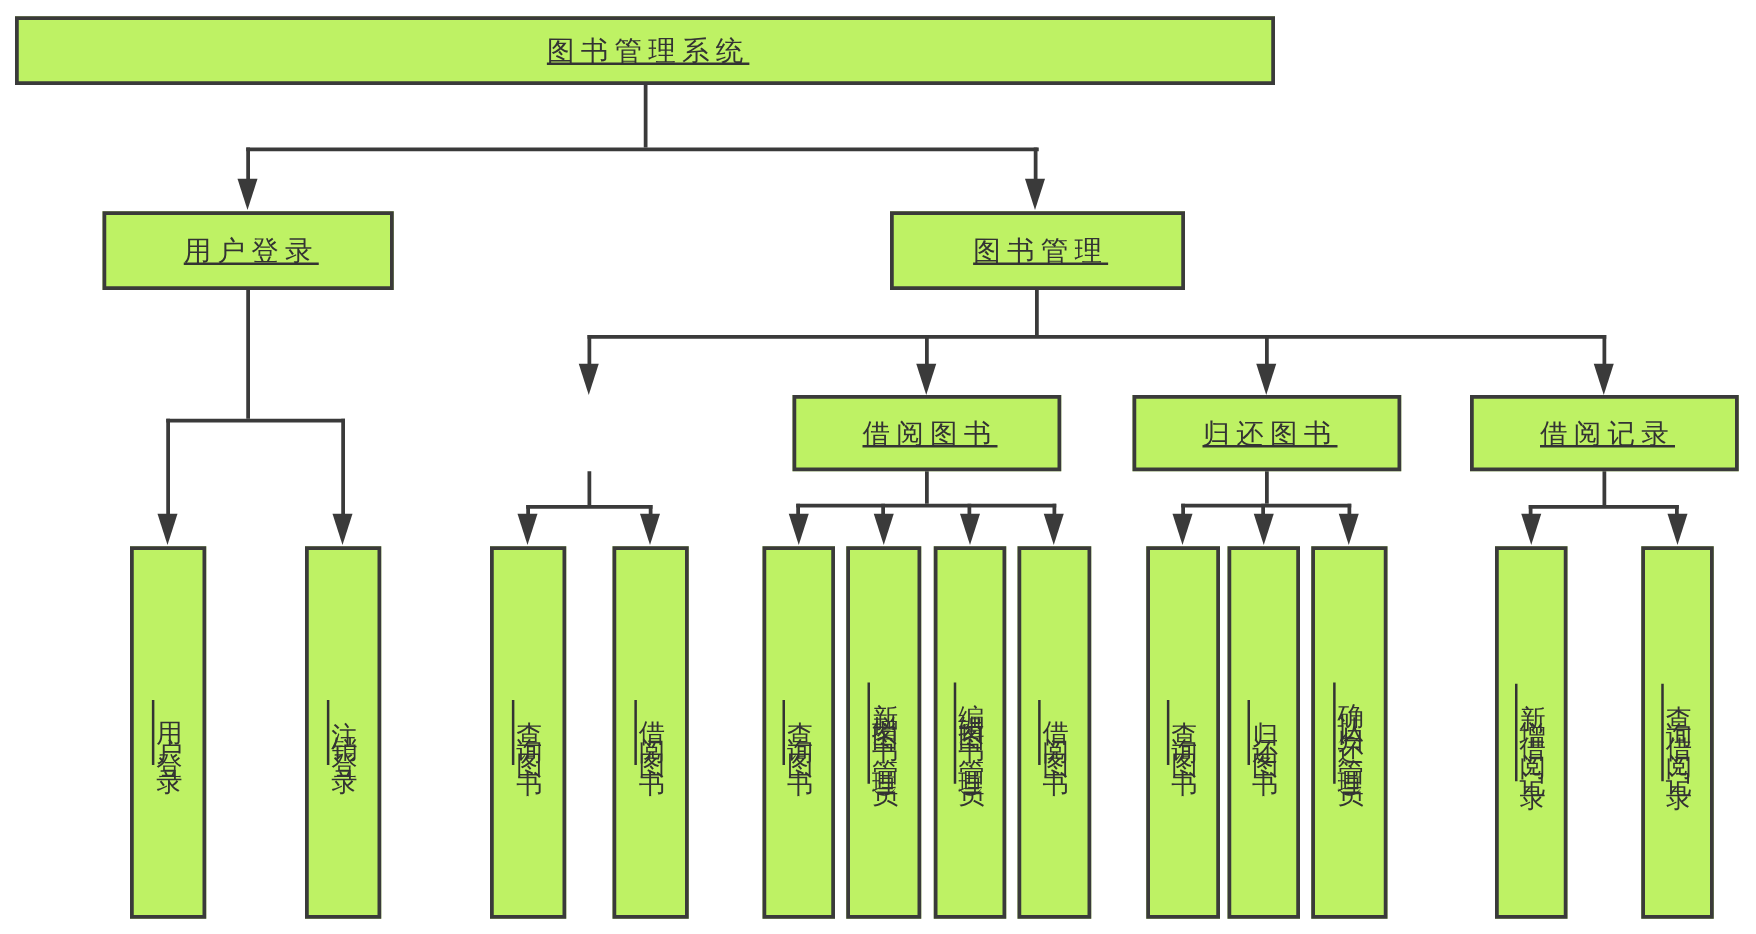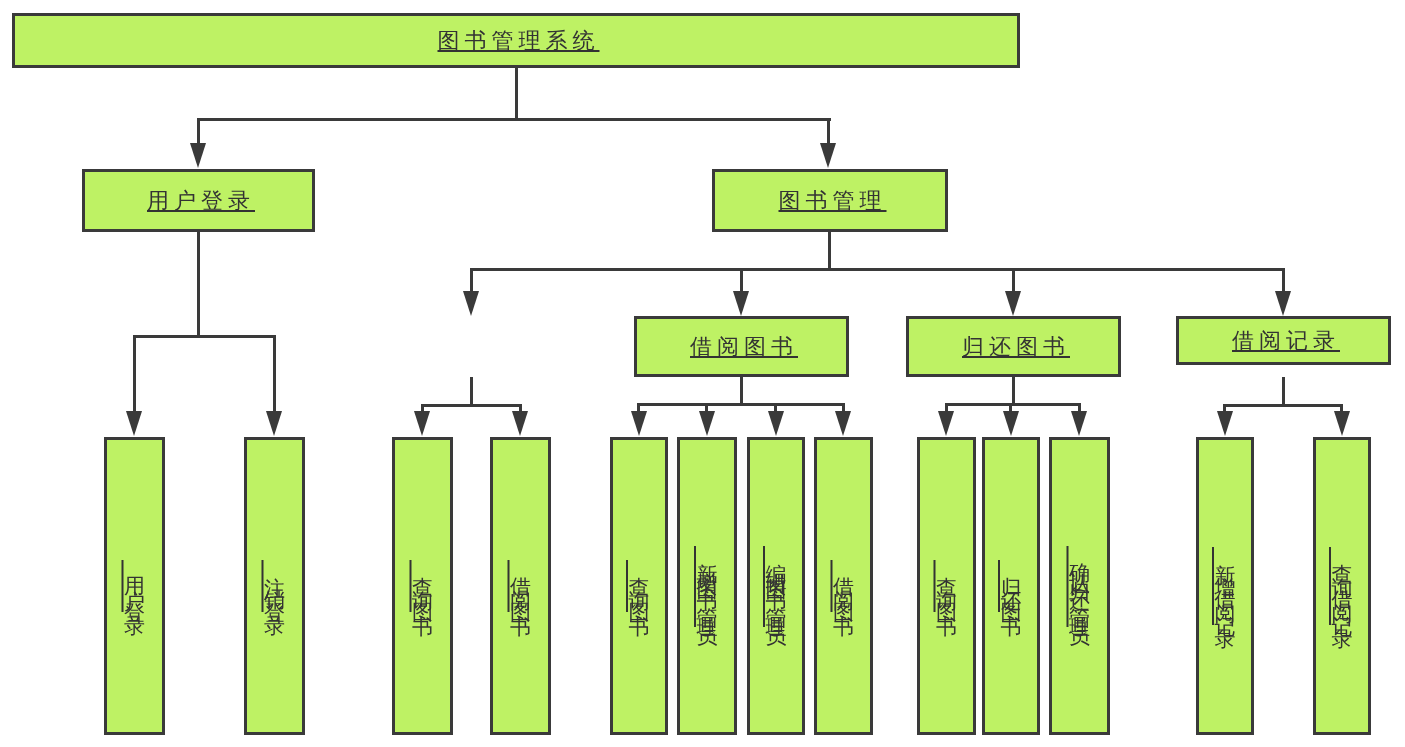--- a/index.html
+++ b/index.html
@@ -102,21 +102,21 @@
   <div class="arrowhead" style="left:1005px; top:291px;"></div>
   <div class="vline" style="left:1282px; top:268px; height:24px;"></div>
   <div class="arrowhead" style="left:1275px; top:291px;"></div>
 
   <div class="box" style="left:634px; top:316px; width:215px; height:61px;">
     <span class="hlabel">借阅图书</span>
   </div>
   <div class="box" style="left:906px; top:316px; width:215px; height:61px;">
     <span class="hlabel">归还图书</span>
   </div>
-  <div class="box" style="left:1176px; top:316px; width:215px; height:49px;">
+  <div class="box" style="left:1176px; top:316px; width:215px; height:61px;">
     <span class="hlabel">借阅记录</span>
   </div>
 
   <div class="vline" style="left:470px; top:377px; height:27px;"></div>
   <div class="hline" style="left:421px; top:404px; width:101px;"></div>
   <div class="vline" style="left:421px; top:404px; height:9px;"></div>
   <div class="arrowhead" style="left:414px; top:411px;"></div>
   <div class="vline" style="left:519px; top:404px; height:9px;"></div>
   <div class="arrowhead" style="left:512px; top:411px;"></div>
 

